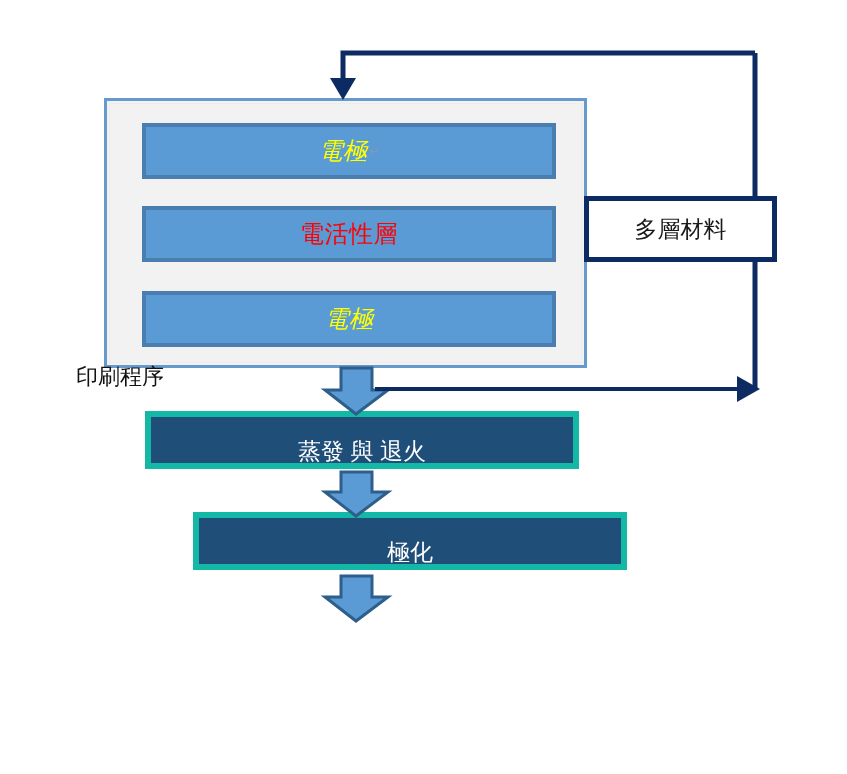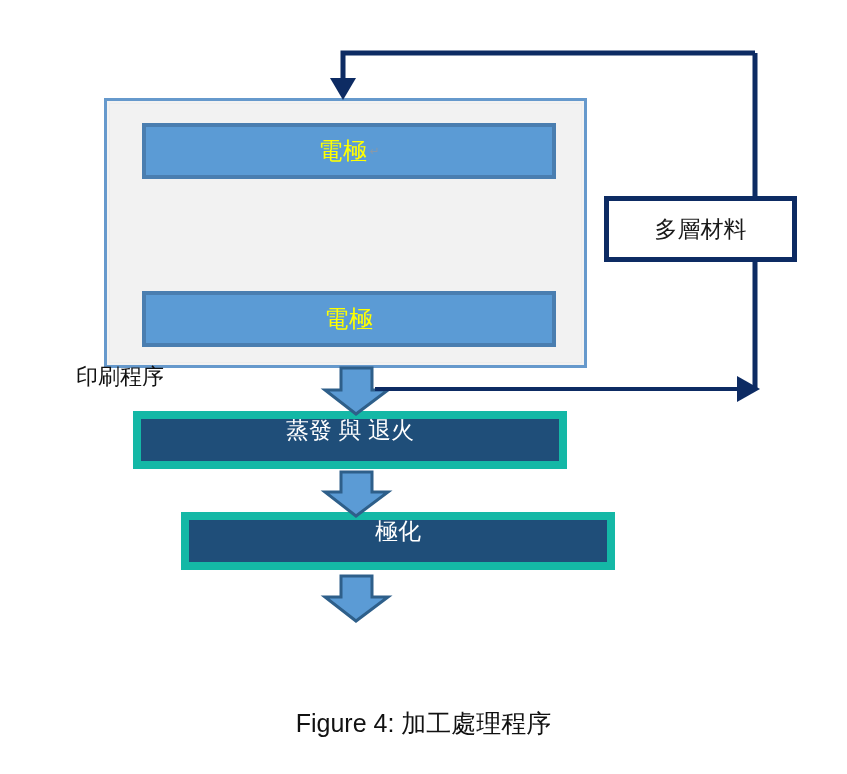--- a/index.html
+++ b/index.html
@@ -55,57 +55,57 @@
   .layer-1 { top: 22px; }
   .layer-2 { top: 105px; }
   .layer-3 { top: 190px; }
 
   .layer-label {
     font-size: 24px;
     line-height: 1;
     letter-spacing: 0.5px;
     white-space: nowrap;
   }
-  .label-electrode { color: #FFFF00; }
+  .label-electrode { color: #FFFF00; font-style: italic; }
   .label-active    { color: #FF0000; }
 
   .pilcrow {
     color: #8899AA;
     font-size: 12px;
     margin-left: 2px;
     vertical-align: super;
   }
 
   
   .proc-box {
     position: absolute;
-    left: 133px;
+    left: 145px;
     width: 434px;
     height: 58px;
     background: #1F4E79;
-    border: 8px solid #14b8a6;
+    border: 6px solid #14b8a6;
     box-sizing: border-box;
     display: flex;
-    align-items: flex-start;
+    align-items: flex-end;
     justify-content: center;
   }
   .proc-box .proc-label {
     color: #FFFFFF;
     font-size: 23px;
     line-height: 1;
     white-space: nowrap;
   }
   .proc-1 { top: 411px; }
   .proc-2 { top: 512px; margin-left: 48px; }
   .proc-3 { top: 618px; }
 
   
   .material-box {
     position: absolute;
-    left: 604px;
+    left: 584px;
     top: 196px;
     width: 193px;
     height: 66px;
     background: #FFFFFF;
     border: 5px solid #0D2B63;
     box-sizing: border-box;
     display: flex;
     align-items: center;
     justify-content: center;
     z-index: 3;
@@ -195,20 +195,23 @@
     </g>
   </svg>
 
   <div class="stack-container">
 
     <div class="layer layer-1">
       <span class="layer-label label-electrode">電極</span>
         <span class="pilcrow">↵</span>
     </div>
 
+    <div class="layer layer-2">
+      <span class="layer-label label-active">電活性層</span>
+    </div>
 
     <div class="layer layer-3">
       <span class="layer-label label-electrode">電極</span>
     </div>
 
   </div>
 
   <div class="side-label">印刷程序</div>
 
   <div class="material-box">
@@ -217,15 +220,14 @@
 
   <div class="proc-box proc-1">
     <span class="proc-label">蒸發 與 退火</span>
   </div>
 
   <div class="proc-box proc-2">
     <span class="proc-label">極化</span>
   </div>
 
 
-  <div class="caption">Figure 4: 加工處理程序</div>
 
 </div>
 
 </body></html>

